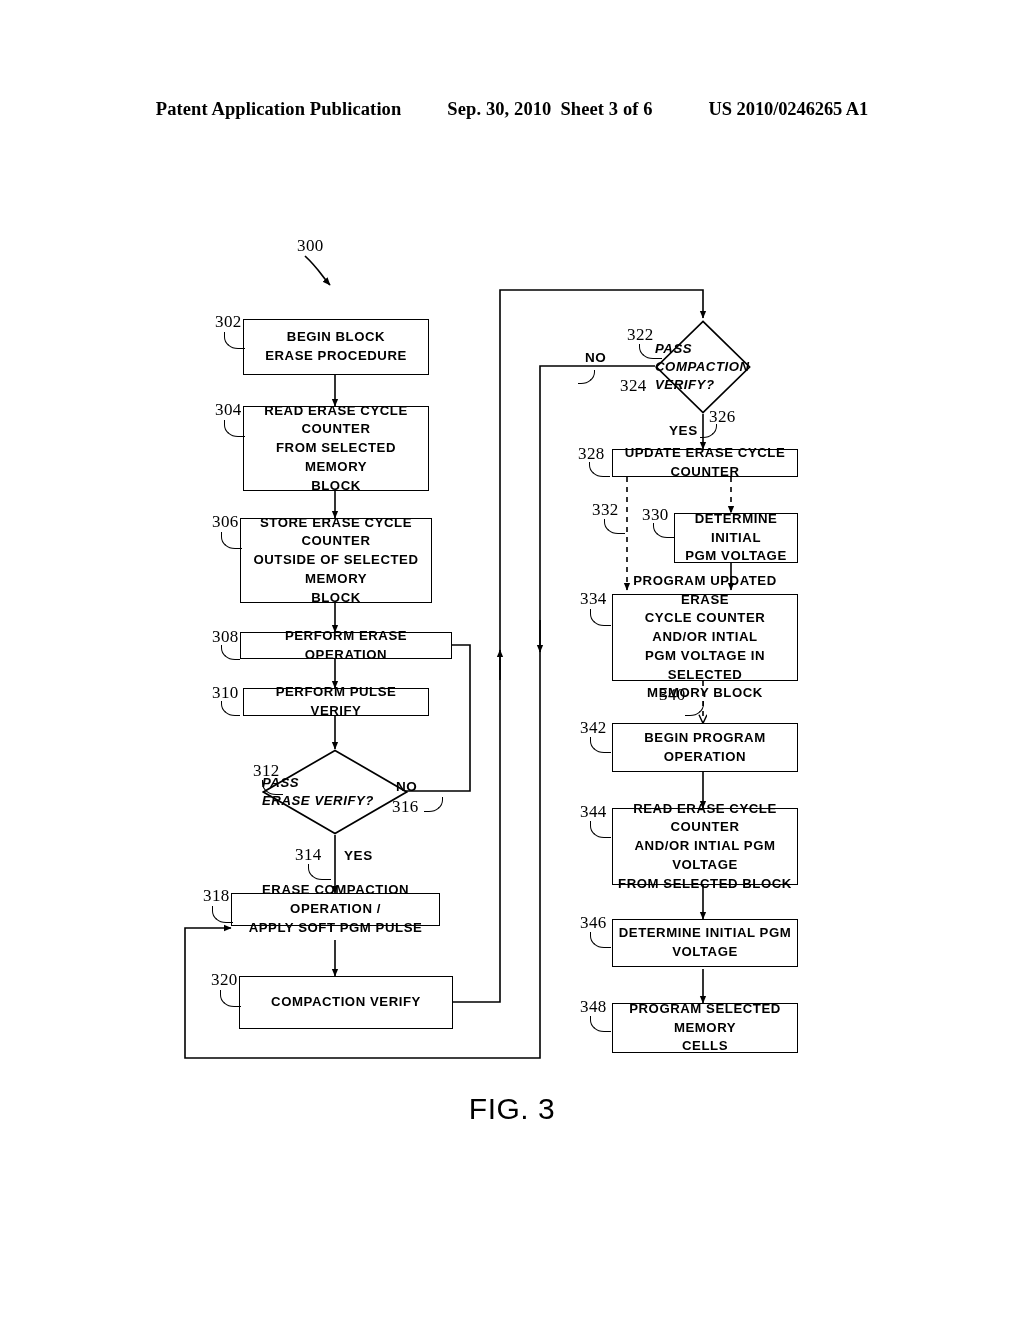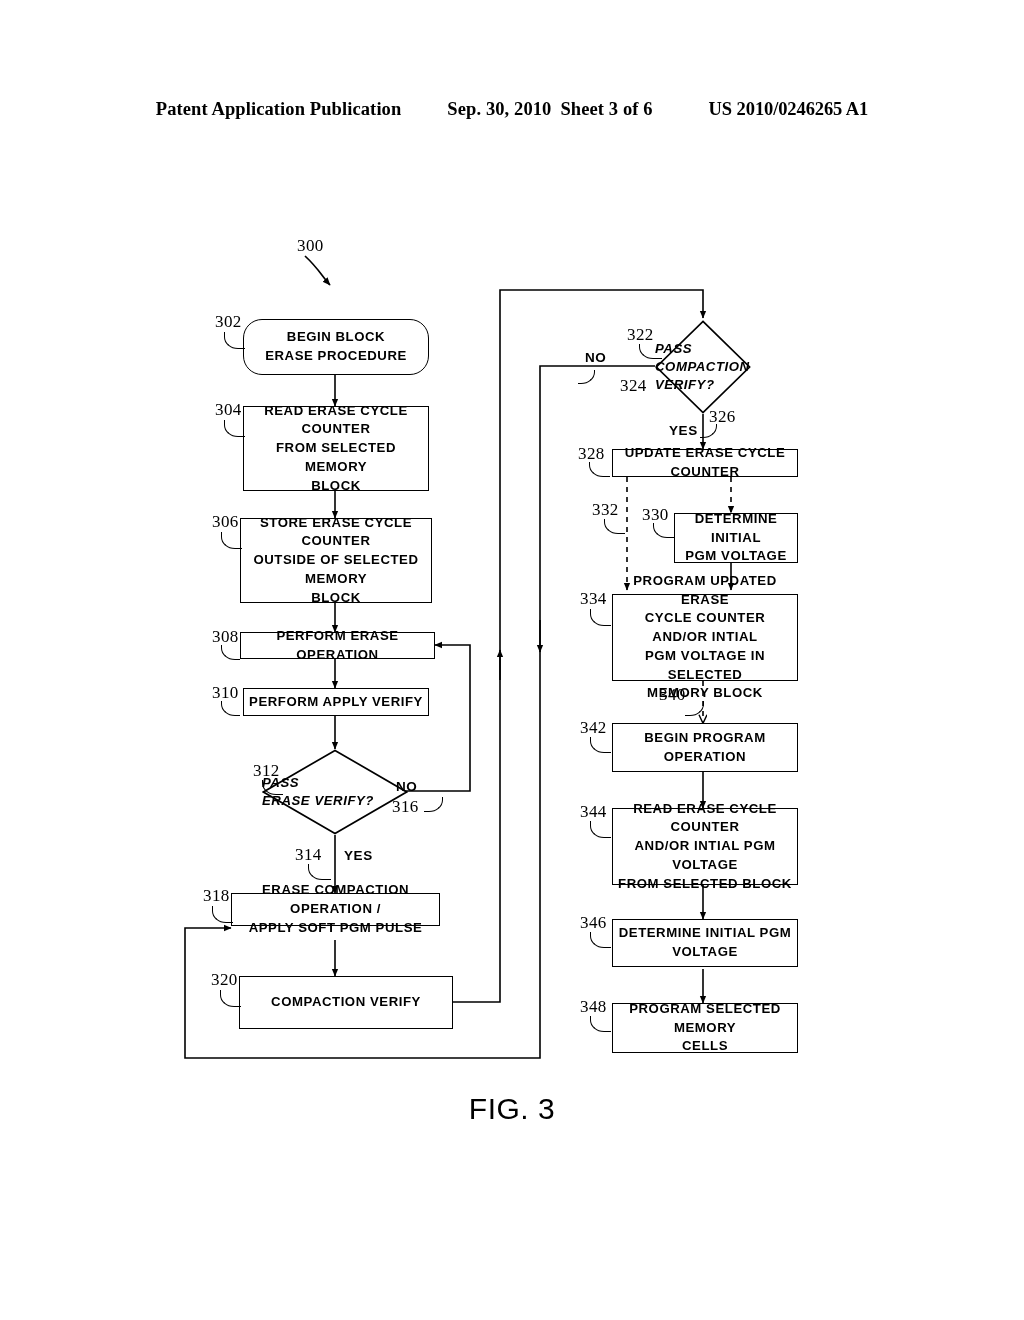--- a/index.html
+++ b/index.html
@@ -211,46 +211,46 @@
       <path d="M703,772 L703,808" marker-end="url(#ah)"></path>
 
       <path d="M703,885 L703,919" marker-end="url(#ah)"></path>
 
       <path d="M703,969 L703,1003" marker-end="url(#ah)"></path>
     </g>
   </svg>
 
   <div class="refnum" style="left:297px; top:236px;">300</div>
 
-  <div class="node" style="left:243px; top:319px; width:186px; height:56px;border-radius:19px;">
+  <div class="node" style="left:243px; top:319px; width:186px; height:56px;">
     <span class="txt">BEGIN BLOCK<br>ERASE PROCEDURE</span>
   </div>
   <div class="refnum" style="left:215px; top:312px;">302</div>
   <div class="leader" style="left:224px; top:332px; width:20px; height:16px;"></div>
 
   <div class="node" style="left:243px; top:406px; width:186px; height:85px;">
     <span class="txt">READ ERASE CYCLE COUNTER<br>FROM SELECTED MEMORY<br>BLOCK</span>
   </div>
   <div class="refnum" style="left:215px; top:400px;">304</div>
   <div class="leader" style="left:224px; top:420px; width:20px; height:16px;"></div>
 
   <div class="node" style="left:240px; top:518px; width:192px; height:85px;">
     <span class="txt">STORE ERASE CYCLE COUNTER<br>OUTSIDE OF SELECTED MEMORY<br>BLOCK</span>
   </div>
   <div class="refnum" style="left:212px; top:512px;">306</div>
   <div class="leader" style="left:221px; top:532px; width:20px; height:16px;"></div>
 
-  <div class="node" style="left:240px; top:632px; width:195px; height:27px;">
+  <div class="node" style="left:240px; top:632px; width:212px; height:27px;">
     <span class="txt">PERFORM ERASE OPERATION</span>
   </div>
   <div class="refnum" style="left:212px; top:627px;">308</div>
   <div class="leader" style="left:221px; top:645px; width:18px; height:14px;"></div>
 
   <div class="node" style="left:243px; top:688px; width:186px; height:28px;">
-    <span class="txt">PERFORM APPLY VERIFY</span>
+    <span class="txt">PERFORM PULSE VERIFY</span>
   </div>
   <div class="refnum" style="left:212px; top:683px;">310</div>
   <div class="leader" style="left:221px; top:701px; width:18px; height:14px;"></div>
 
   <div class="diamond" style="left:262px; top:749px; width:146px; height:86px;">
     <svg class="dshape" viewBox="0 0 146 86" preserveAspectRatio="none">
       <polygon points="73,1.4 144.6,43 73,84.6 1.4,43" fill="#fff" stroke="#000" stroke-width="1.7" vector-effect="non-scaling-stroke"></polygon>
     </svg>
     <div class="dlabel">PASS<br>ERASE VERIFY?</div>
   </div>

